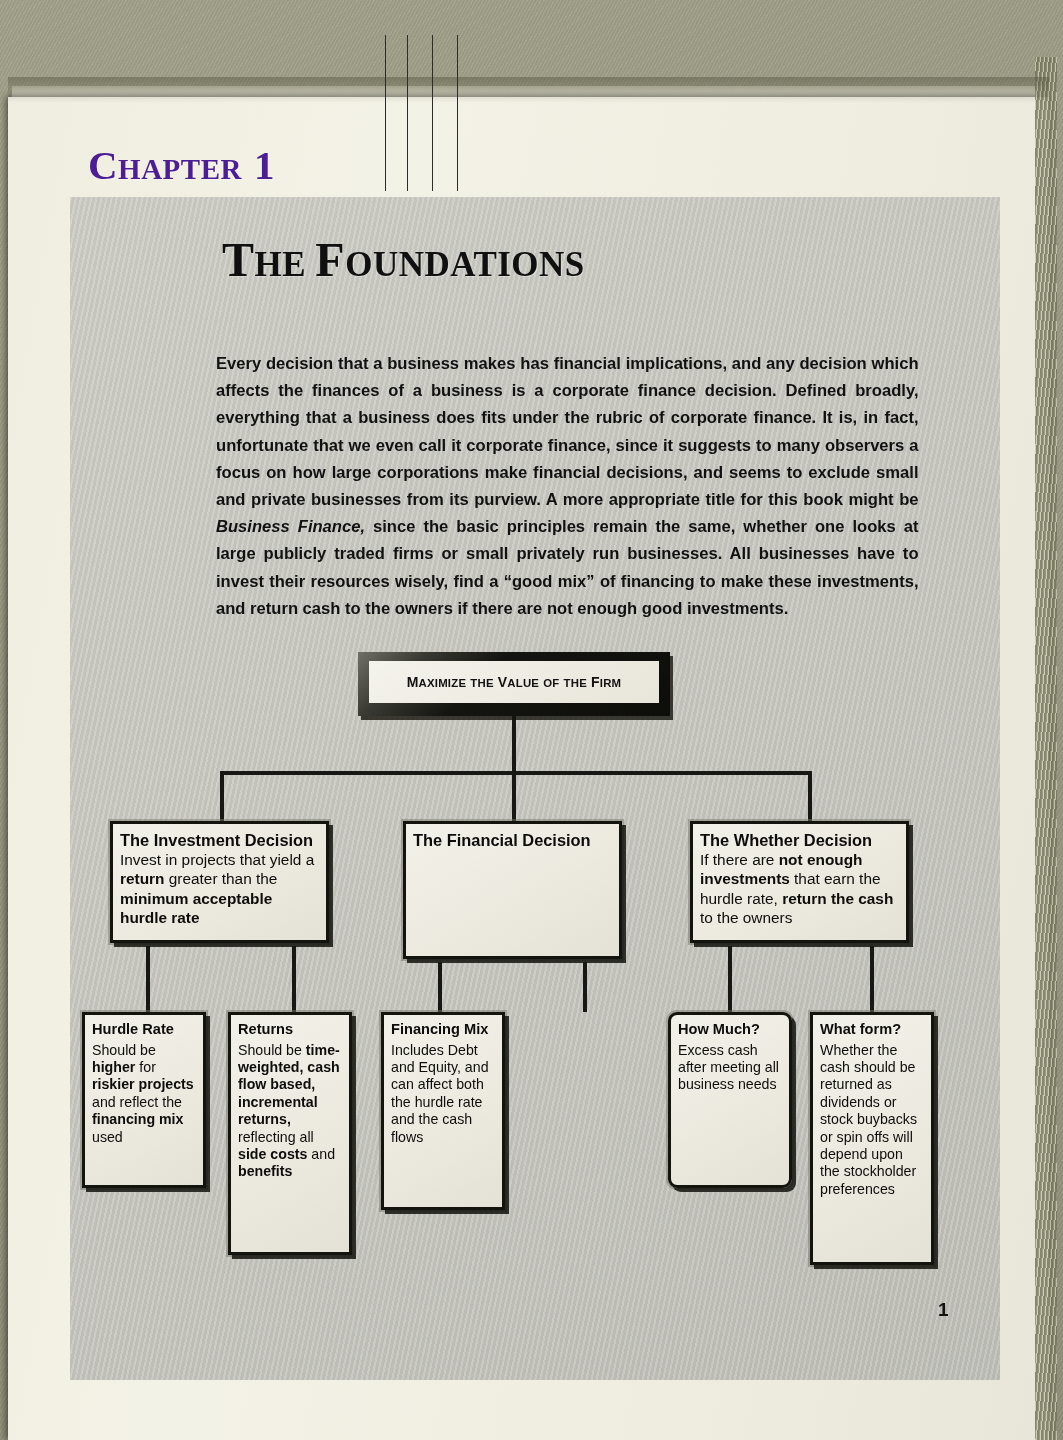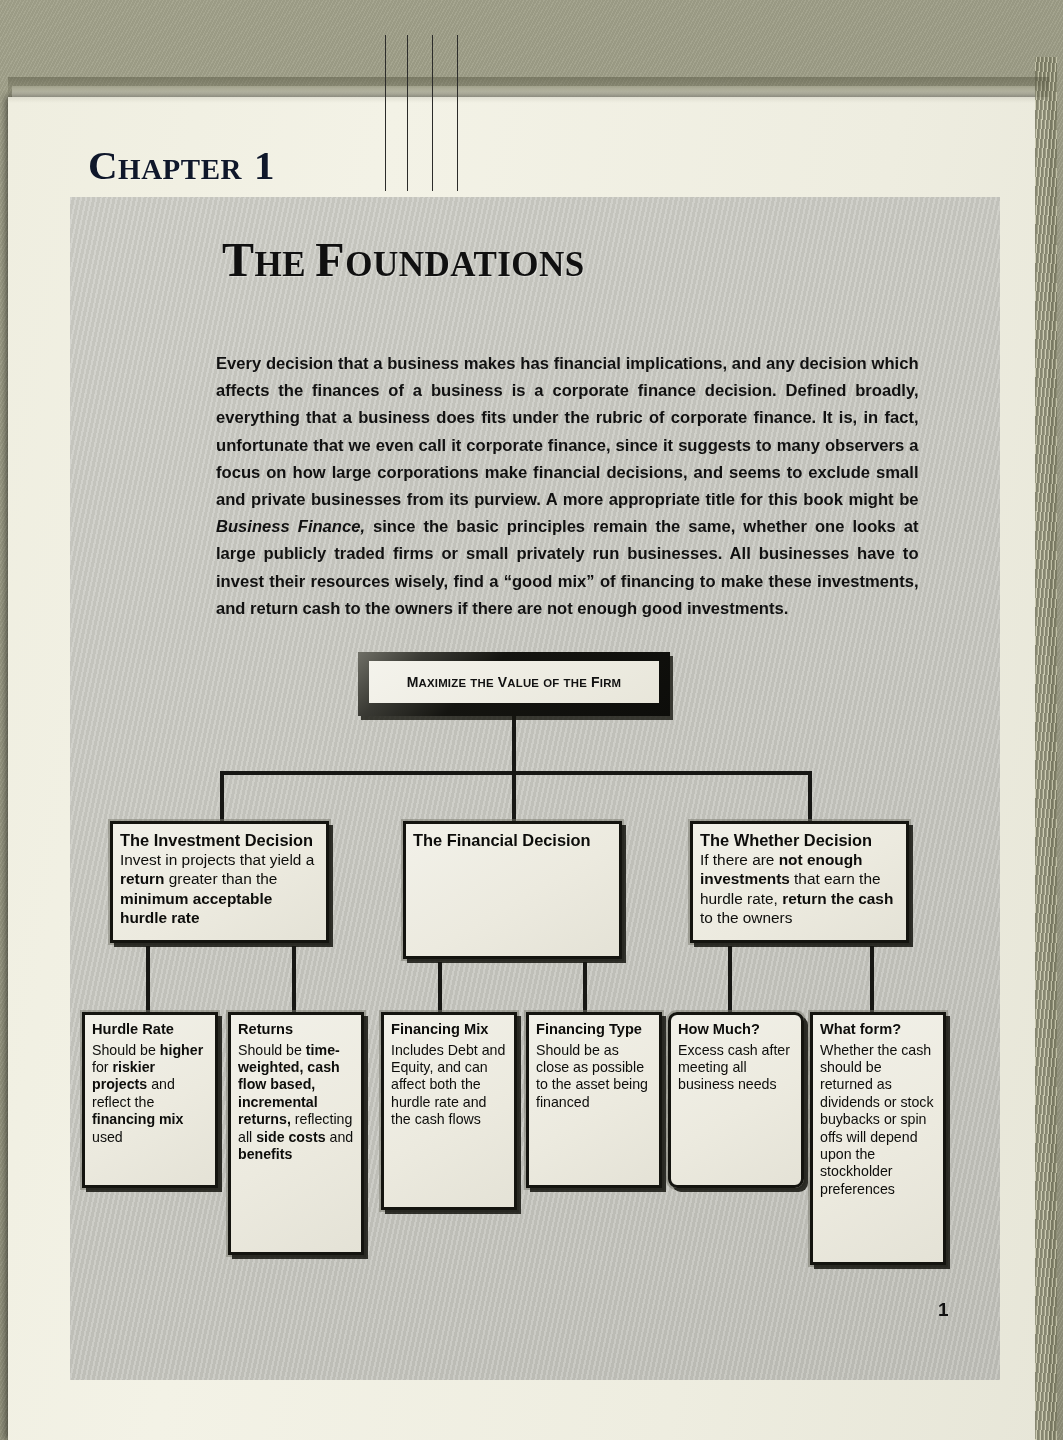--- a/index.html
+++ b/index.html
@@ -42,21 +42,21 @@
     position:absolute;inset:0;
     background:repeating-linear-gradient(102deg,rgba(255,255,255,.12) 0 2px,rgba(0,0,0,.035) 2px 5px);
     pointer-events:none;
   }
   
   .vrule{position:absolute;top:35px;width:1px;height:156px;background:#2c2c2a;}
   
   #chapter-label{
     position:absolute;left:88px;top:141px;
     font-family:"Liberation Serif", serif;font-weight:700;
-    font-size:41px;letter-spacing:.5px;color:#0f172a;
+    font-size:41px;letter-spacing:.5px;color:#4c1d95;
     text-shadow:1px 1px 0 rgba(255,255,255,.35);
   }
   #chapter-label .sc{font-size:29px;}
   #chapter-label .num{font-size:41px;margin-left:12px;}
   #chapter-title{
     position:absolute;left:222px;top:232px;
     font-family:"Liberation Serif", serif;font-weight:700;
     font-size:48px;letter-spacing:.5px;color:#101010;
     text-shadow:1px 1px 0 rgba(255,255,255,.3);
   }
@@ -112,21 +112,21 @@
     font-size:14px;letter-spacing:.2px;color:#111;
   }
   #box-root .face .sc{font-size:11.4px;}
 
   
   .l2{width:219px;}
   .l2 .hd{font-size:16.4px;line-height:20px;margin-bottom:0;}
   .l2 .bd{font-size:15.4px;line-height:19.4px;}
 
   
-  .l3{width:136px;}
+  .l3{width:124px;}
   .l3 .hd{font-size:14.6px;line-height:17.6px;margin-bottom:3px;}
   .l3 .bd{font-size:14.2px;line-height:17.4px;}
 </style>
 </head>
 <body>
 
 <div id="surface"></div>
 <div id="topsliver"></div>
 
 <div id="page">
@@ -206,26 +206,20 @@
     </div>
   </div>
 
   <div class="box l3" style="left:381px;top:1012px;height:198px;">
     <div class="inner">
       <div class="hd">Financing Mix</div>
       <div class="bd"><span>Includes Debt and Equity, and can affect both the hurdle rate and the cash flows</span></div>
     </div>
   </div>
 
-  <div class="box l3" style="left:526px;top:1012px;height:176px;">
-    <div class="inner">
-      <div class="hd">Financing Type</div>
-      <div class="bd"><span>Should be as close as possible to the asset being financed</span></div>
-    </div>
-  </div>
 
   <div class="box l3" style="left:668px;top:1012px;height:176px;border-radius:9px;">
     <div class="inner">
       <div class="hd">How Much?</div>
       <div class="bd"><span>Excess cash after meeting all business needs</span></div>
     </div>
   </div>
 
   <div class="box l3" style="left:810px;top:1012px;height:253px;">
     <div class="inner">

